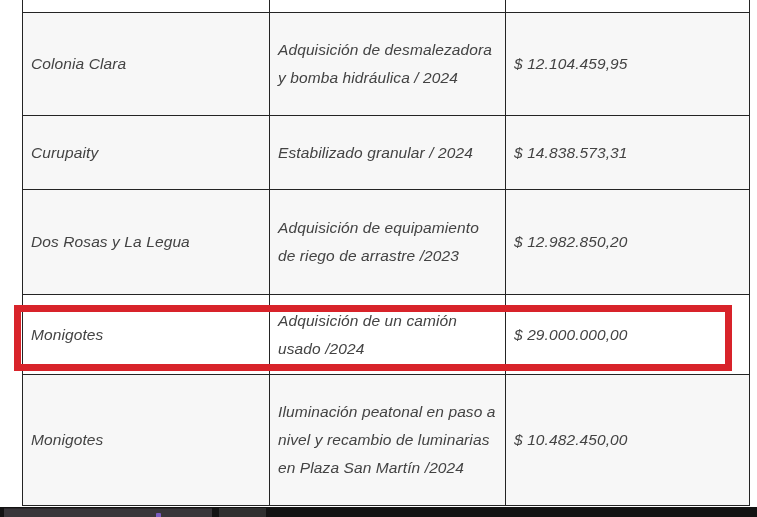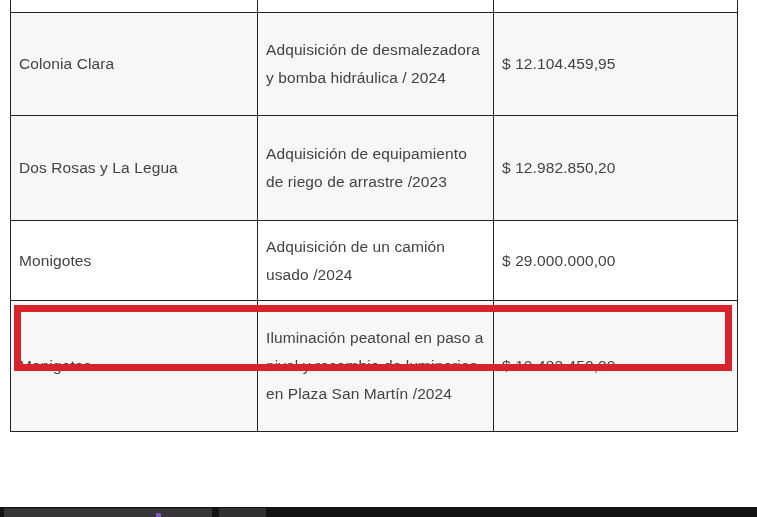--- a/index.html
+++ b/index.html
@@ -10,25 +10,26 @@
   #screen {
     position: relative;
     width: 757px;
     height: 517px;
     overflow: hidden;
     background: #ffffff;
     font-family: "Liberation Sans", sans-serif;
   }
   table.data-table {
     position: absolute;
-    left: 10px;
+    left: 22px;
     top: 0;
     width: 727px;
     border-collapse: collapse;
     table-layout: fixed;
+    font-style: italic;
   }
   table.data-table td {
     border: 1px solid #242424;
     background: #f7f7f7;
     color: #434343;
     font-size: 15.5px;
     line-height: 28px;
     letter-spacing: 0.1px;
     vertical-align: middle;
     padding: 0 8px;
@@ -108,20 +109,25 @@
       <tr class="row-partial">
         <td class="cell-name"></td>
         <td class="cell-desc"></td>
         <td class="cell-amount"></td>
       </tr>
       <tr class="row-1">
         <td class="cell-name">Colonia Clara</td>
         <td class="cell-desc">Adquisición de desmalezadora y bomba hidráulica / 2024</td>
         <td class="cell-amount">$ 12.104.459,95</td>
       </tr>
+      <tr class="row-2">
+        <td class="cell-name">Curupaity</td>
+        <td class="cell-desc">Estabilizado granular / 2024</td>
+        <td class="cell-amount">$ 14.838.573,31</td>
+      </tr>
       <tr class="row-3">
         <td class="cell-name">Dos Rosas y La Legua</td>
         <td class="cell-desc">Adquisición de equipamiento de riego de arrastre /2023</td>
         <td class="cell-amount">$ 12.982.850,20</td>
       </tr>
       <tr class="row-4 row-highlighted">
         <td class="cell-name">Monigotes</td>
         <td class="cell-desc">Adquisición de un camión usado /2024</td>
         <td class="cell-amount">$ 29.000.000,00</td>
       </tr>

